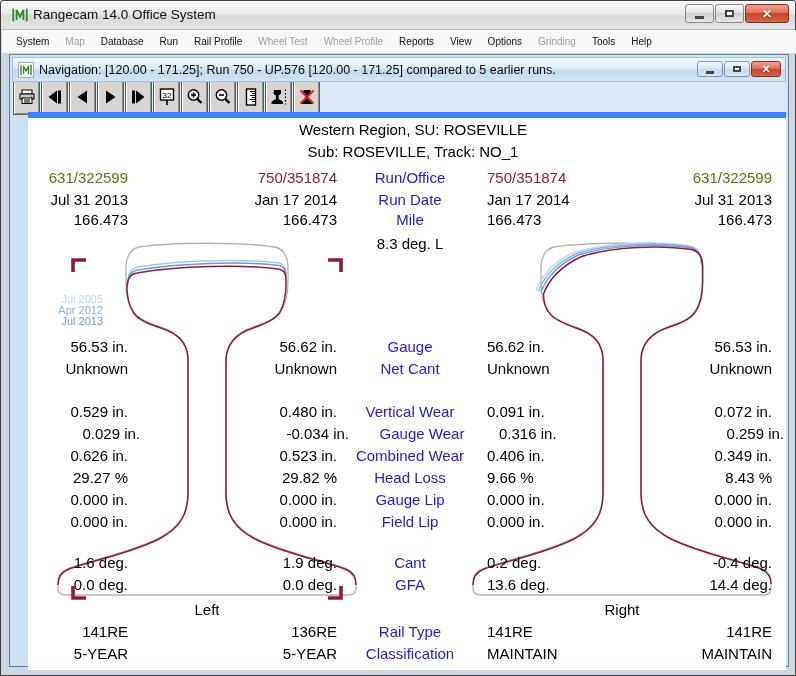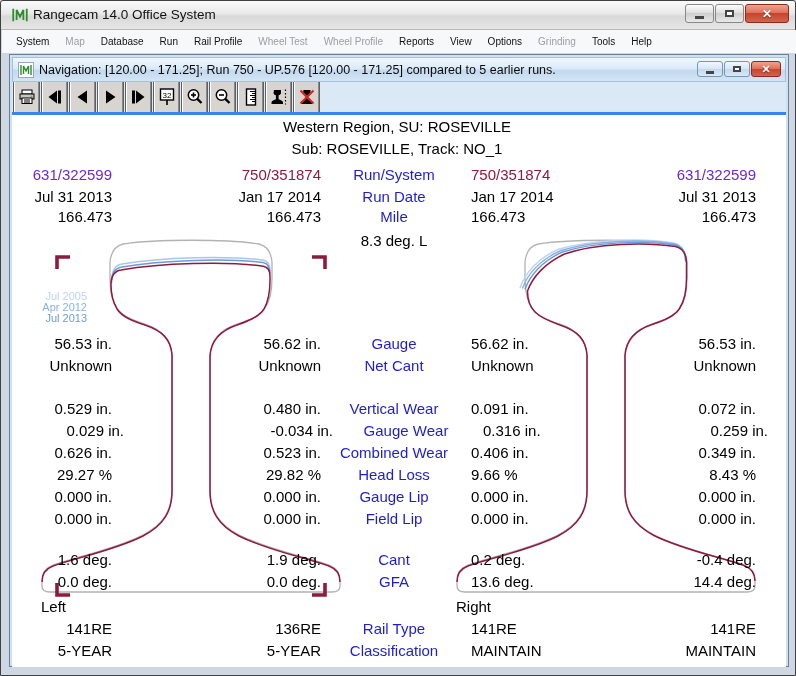--- a/index.html
+++ b/index.html
@@ -41,37 +41,37 @@
   .nav-icon{position:absolute;left:5px;top:4px;width:16px;height:16px;}
   .nav-winbtns{position:absolute;top:3px;right:4px;display:flex;gap:1px;}
 
   
   .toolbar{height:30px;background:#dbe8f6;display:flex;align-items:center;padding-left:1px;}
   .tbtn{width:27px;height:36px;margin-right:1px;background:#d8d5d0;border:1px solid #5f5f5f;
     box-shadow:inset 1px 1px 0 #ffffff, inset -1px -1px 0 #8a8a8a;
     display:flex;align-items:center;justify-content:center;box-sizing:border-box;}
 
   
-  .content{position:relative;background:#ffffff;height:552px;border-top:3px solid #3b82f6;overflow:hidden;
-    font-size:15px;color:#000;}
+  .content{position:relative;background:#ffffff;height:552px;border-top:6px solid #3b82f6;overflow:hidden;
+    font-size:15px;color:#000;margin-left:16px;}
   .hline{position:absolute;left:0;width:770px;text-align:center;height:20px;line-height:20px;}
   .row{position:absolute;left:0;width:770px;height:20px;line-height:20px;display:grid;
     grid-template-columns:100px 209px 146px 115px 200px;}
   .c{white-space:nowrap;}
   .c1{text-align:right;}
   .c2{text-align:right;}
   .c3{text-align:center;color:#1e1ecf;}
   .c4{text-align:left;padding-left:4px;}
   .c5{text-align:right;padding-right:26px;}
-  .blue-run{color:#6d28d9;}
+  .blue-run{color:#4d7c0f;}
   .maroon-run{color:#8e1b3e;}
   .black{color:#000;}
   .rail-svg{position:absolute;width:300px;height:360px;}
   .legend{position:absolute;left:23px;top:176px;width:52px;text-align:right;font-size:11px;line-height:11px;}
-  .rail-caption{position:absolute;width:300px;text-align:left;height:20px;line-height:20px;}
+  .rail-caption{position:absolute;width:300px;text-align:center;height:20px;line-height:20px;}
 </style>
 </head>
 <body>
 
 <div class="app">
 
   <div class="app-titlebar">
     <svg class="app-icon" viewBox="0 0 16 16">
       <path d="M2 2.5 V13.5 M5 12.5 V3.5 L8 9.5 L11 3.5 V12.5 M14 2.5 V13.5" stroke="#2e8b2e" stroke-width="1.6" fill="none"></path>
     </svg>
@@ -228,21 +228,21 @@
         <path d="M69 51.5 C73.5 38 86 23 106.5 14 C139 3.5 189.5 2.5 219 7 C227 9 230 15 230 24" fill="none" stroke="#6b9bd9" stroke-width="1.4"></path>
         <path d="M1 344 C1 337 4 331 12 328 C38 319 74 312 102 298 C123 287 131 273 131 253 L131 117 C130 102 122 93 104 87 C94 83.5 85 80 79 74 C74 69 71.5 61 71.5 53 C76.5 39 89 25 108.5 16 C140 5 190 4 219.5 8.5 C227.5 10.5 230.5 16 230.5 25 L230.5 40 C230.5 55 228.5 63 223.5 70.5 C218.5 78.5 207.5 82.5 196 86.5 C178 92.5 170 102.5 169 117.5 L169 252.5 C169 272.5 177 286.5 198 297.5 C226 311.5 262 318.5 288 327.5 C296 330.5 299 336 299 343" fill="none" stroke="#8e1b3e" stroke-width="1.5"></path>
       </svg>
 
       <div class="hline" style="top:2px;">Western Region, SU: ROSEVILLE</div>
       <div class="hline" style="top:24px;">Sub: ROSEVILLE, Track: NO_1</div>
 
       <div class="row" style="top:50px;">
         <div class="c c1 blue-run">631/322599</div>
         <div class="c c2 maroon-run">750/351874</div>
-        <div class="c c3">Run/System</div>
+        <div class="c c3">Run/Office</div>
         <div class="c c4 maroon-run">750/351874</div>
         <div class="c c5 blue-run">631/322599</div>
       </div>
       <div class="row" style="top:72px;">
         <div class="c c1">Jul 31 2013</div>
         <div class="c c2">Jan 17 2014</div>
         <div class="c c3">Run Date</div>
         <div class="c c4">Jan 17 2014</div>
         <div class="c c5">Jul 31 2013</div>
       </div>

